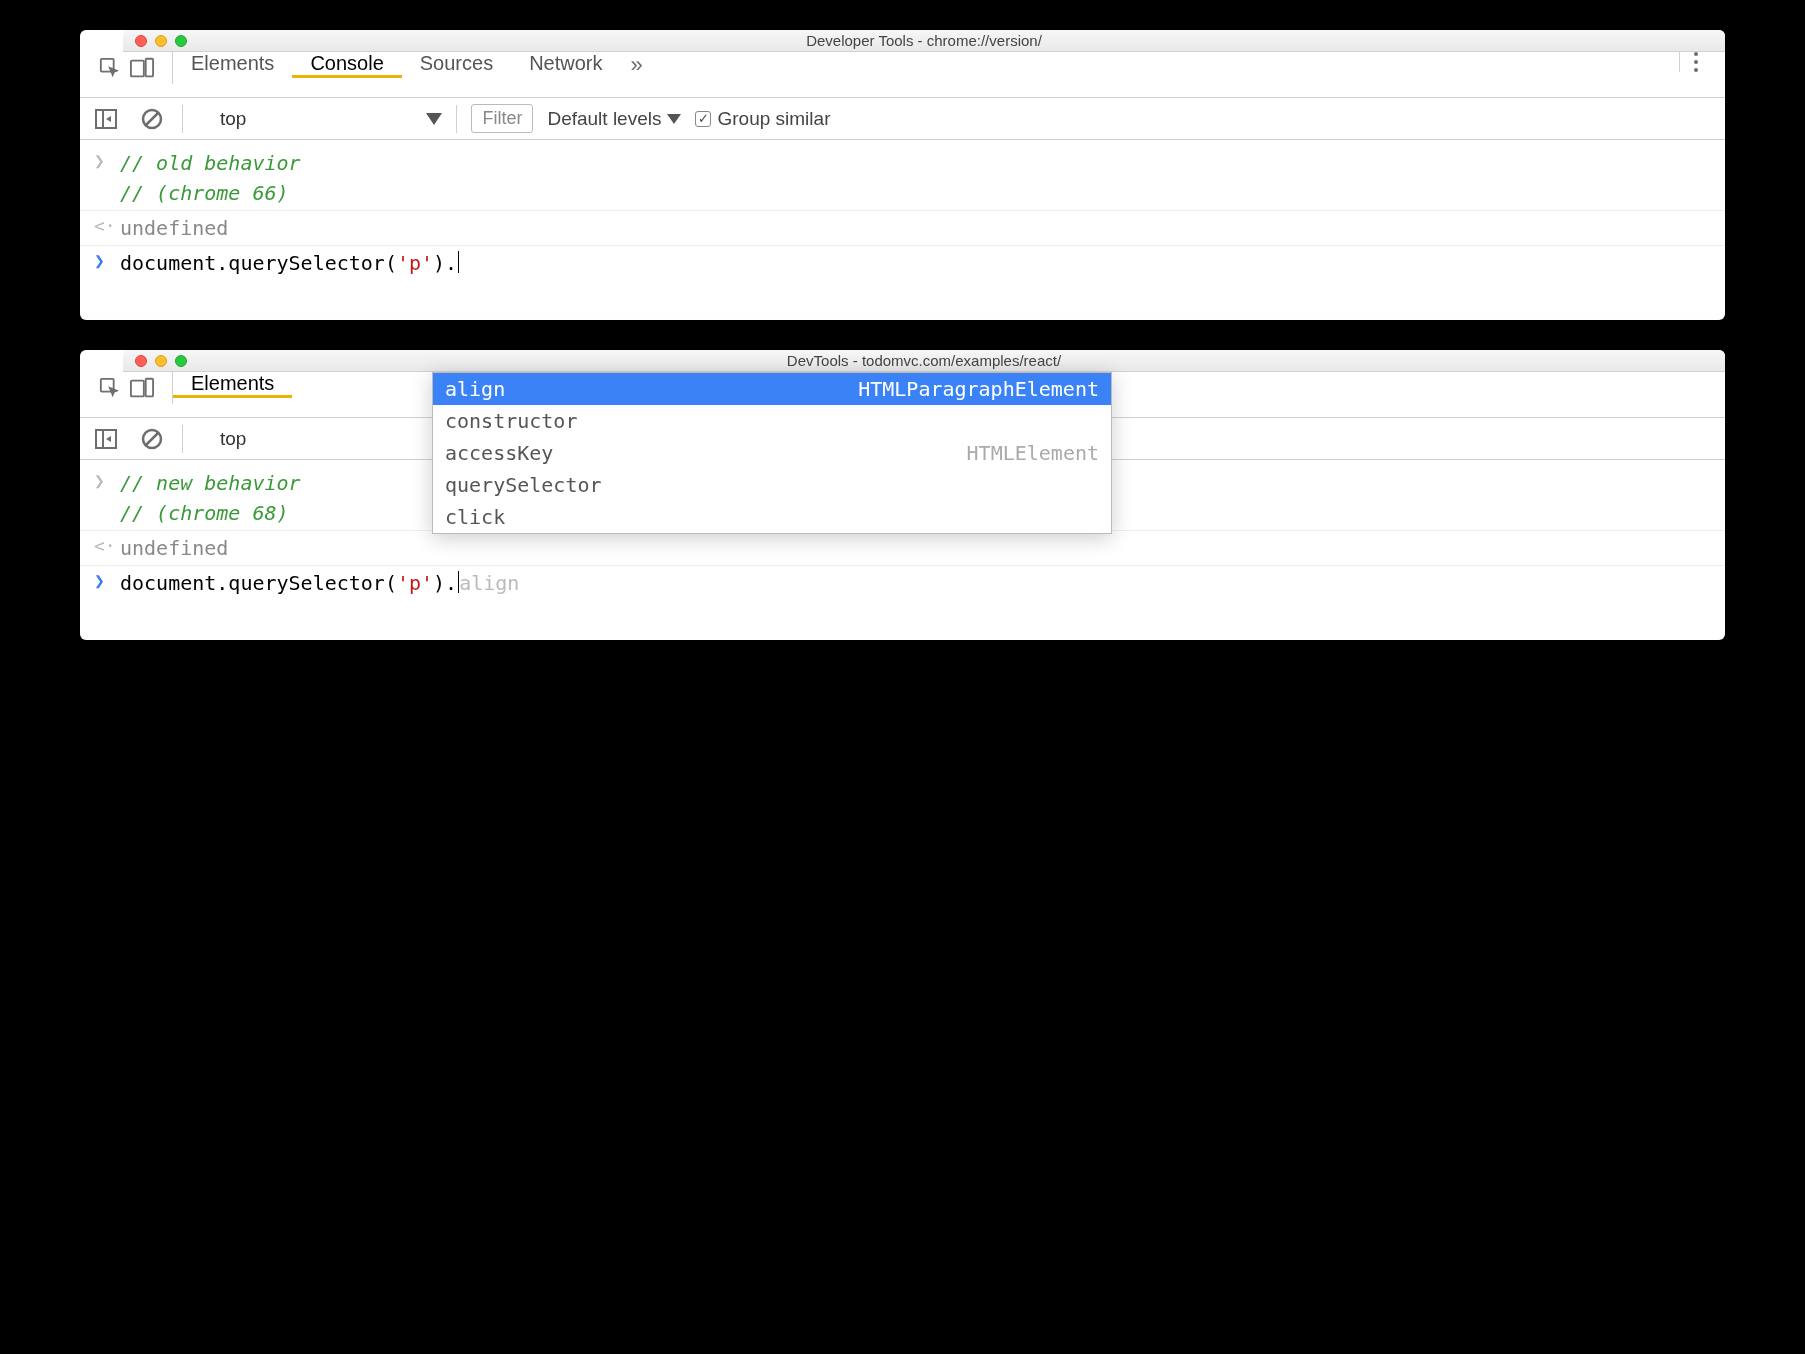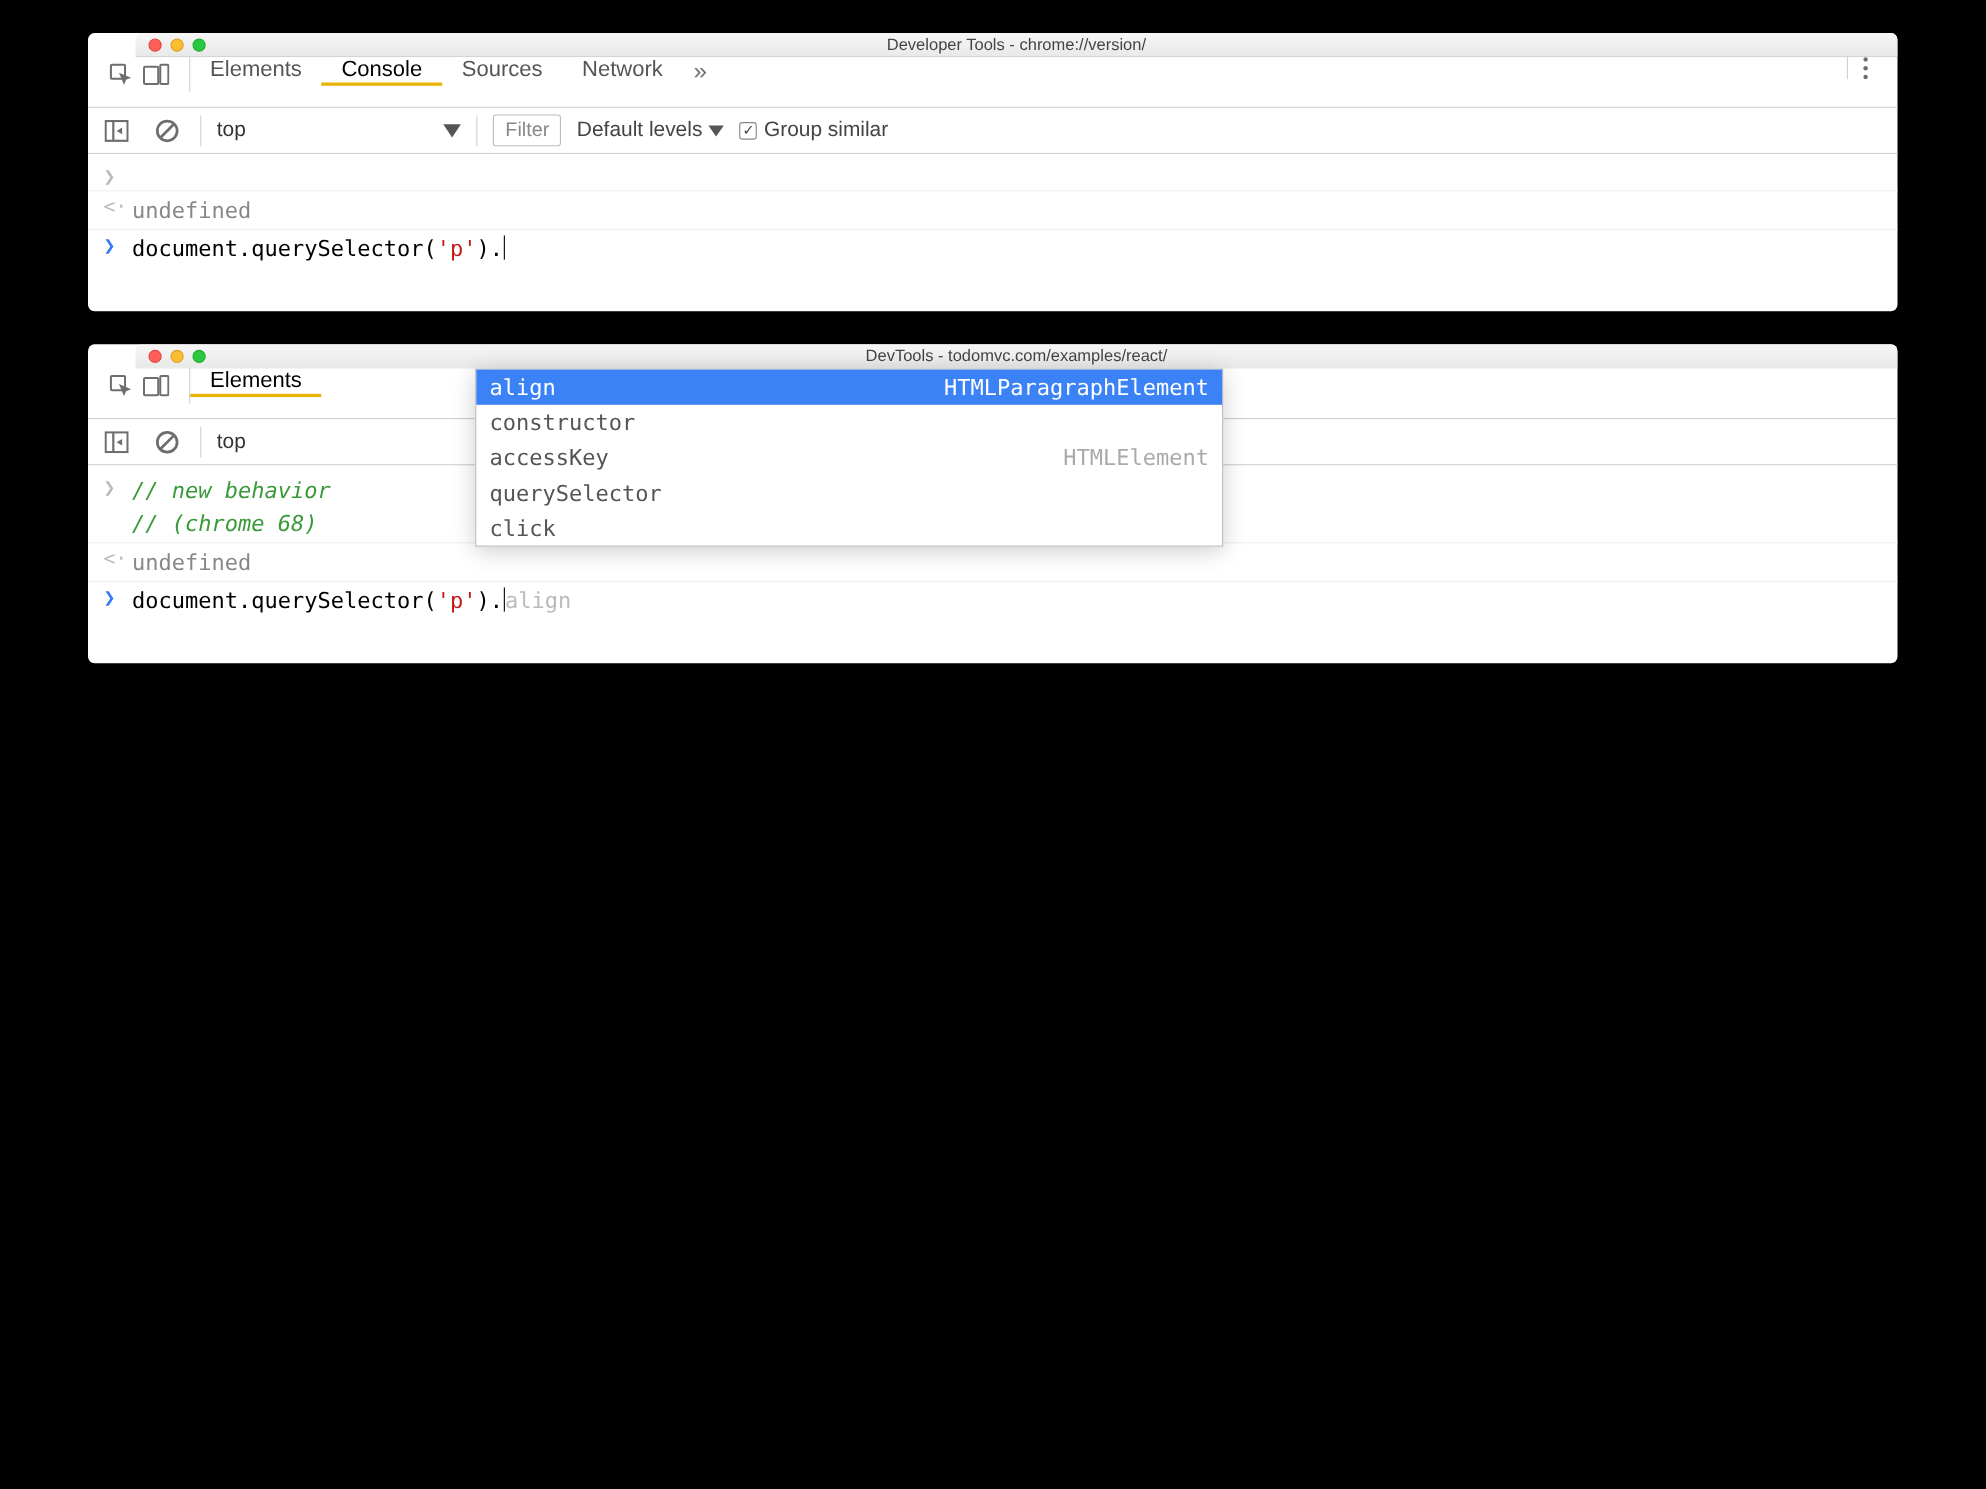--- a/index.html
+++ b/index.html
@@ -86,20 +86,21 @@
       align-items: center;
       padding: 0 10px;
       gap: 14px;
       font-size: 19px;
       color: #444;
     }
     .sub-divider { width:1px; height: 28px; background:#d0d0d0; }
     .context {
       display: flex; align-items: center; gap: 180px;
       color: #333;
+      margin-left: 23px;
     }
     .dropdown-caret {
       width: 0; height: 0;
       border-left: 8px solid transparent;
       border-right: 8px solid transparent;
       border-top: 12px solid #555;
     }
     .filter-box {
       border: 1px solid #bbb;
       border-radius: 3px;
@@ -252,20 +253,22 @@
       <div class="dropdown-caret" style="border-top-width:10px; border-left-width:7px; border-right-width:7px;"></div>
     </div>
     <div class="levels">
       <span class="checkbox">✓</span>
       <span>Group similar</span>
     </div>
   </div>
   <div class="console-body">
     <div class="row">
       <div class="gutter">❯</div>
+      <div class="code"><span class="comment">// old behavior</span>
+<span class="comment">// (chrome 66)</span></div>
     </div>
     <div class="row border-top">
       <div class="gutter">&lt;·</div>
       <div class="code undef">undefined</div>
     </div>
     <div class="row border-top">
       <div class="gutter blue">❯</div>
       <div class="code"><span class="fn">document.querySelector(</span><span class="str">'p'</span><span class="fn">).</span><span class="cursor"></span></div>
     </div>
   </div>

